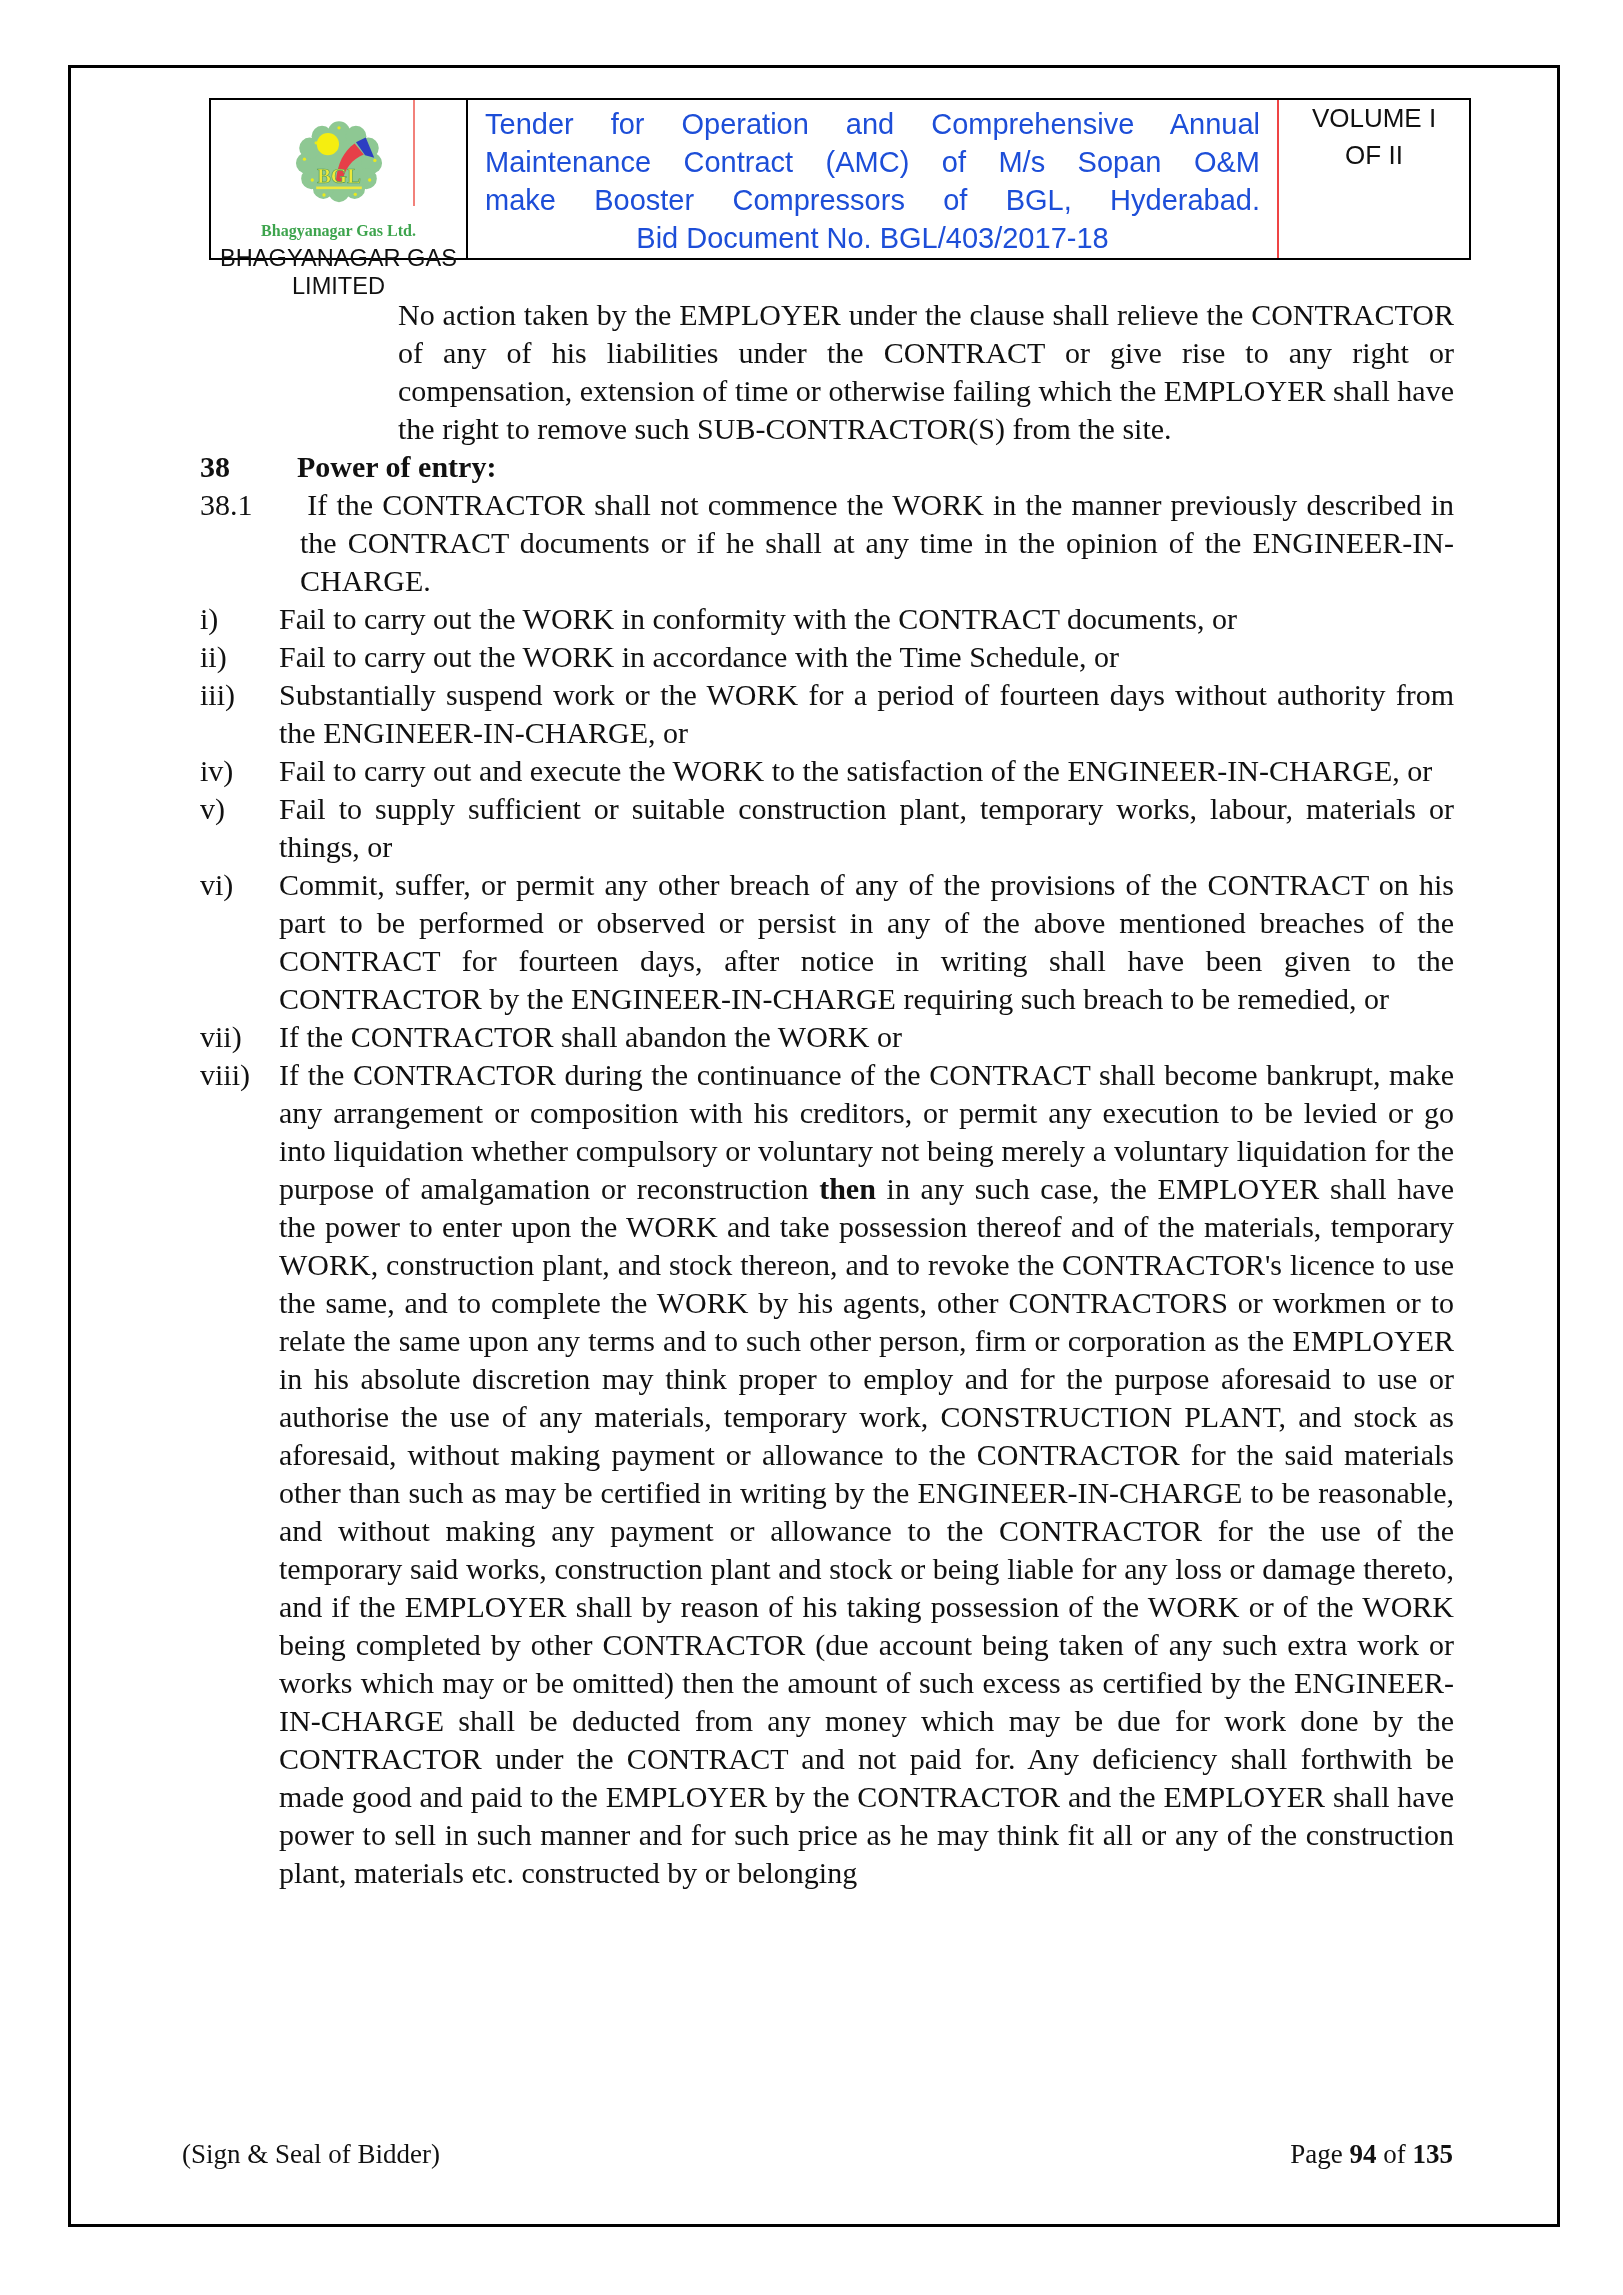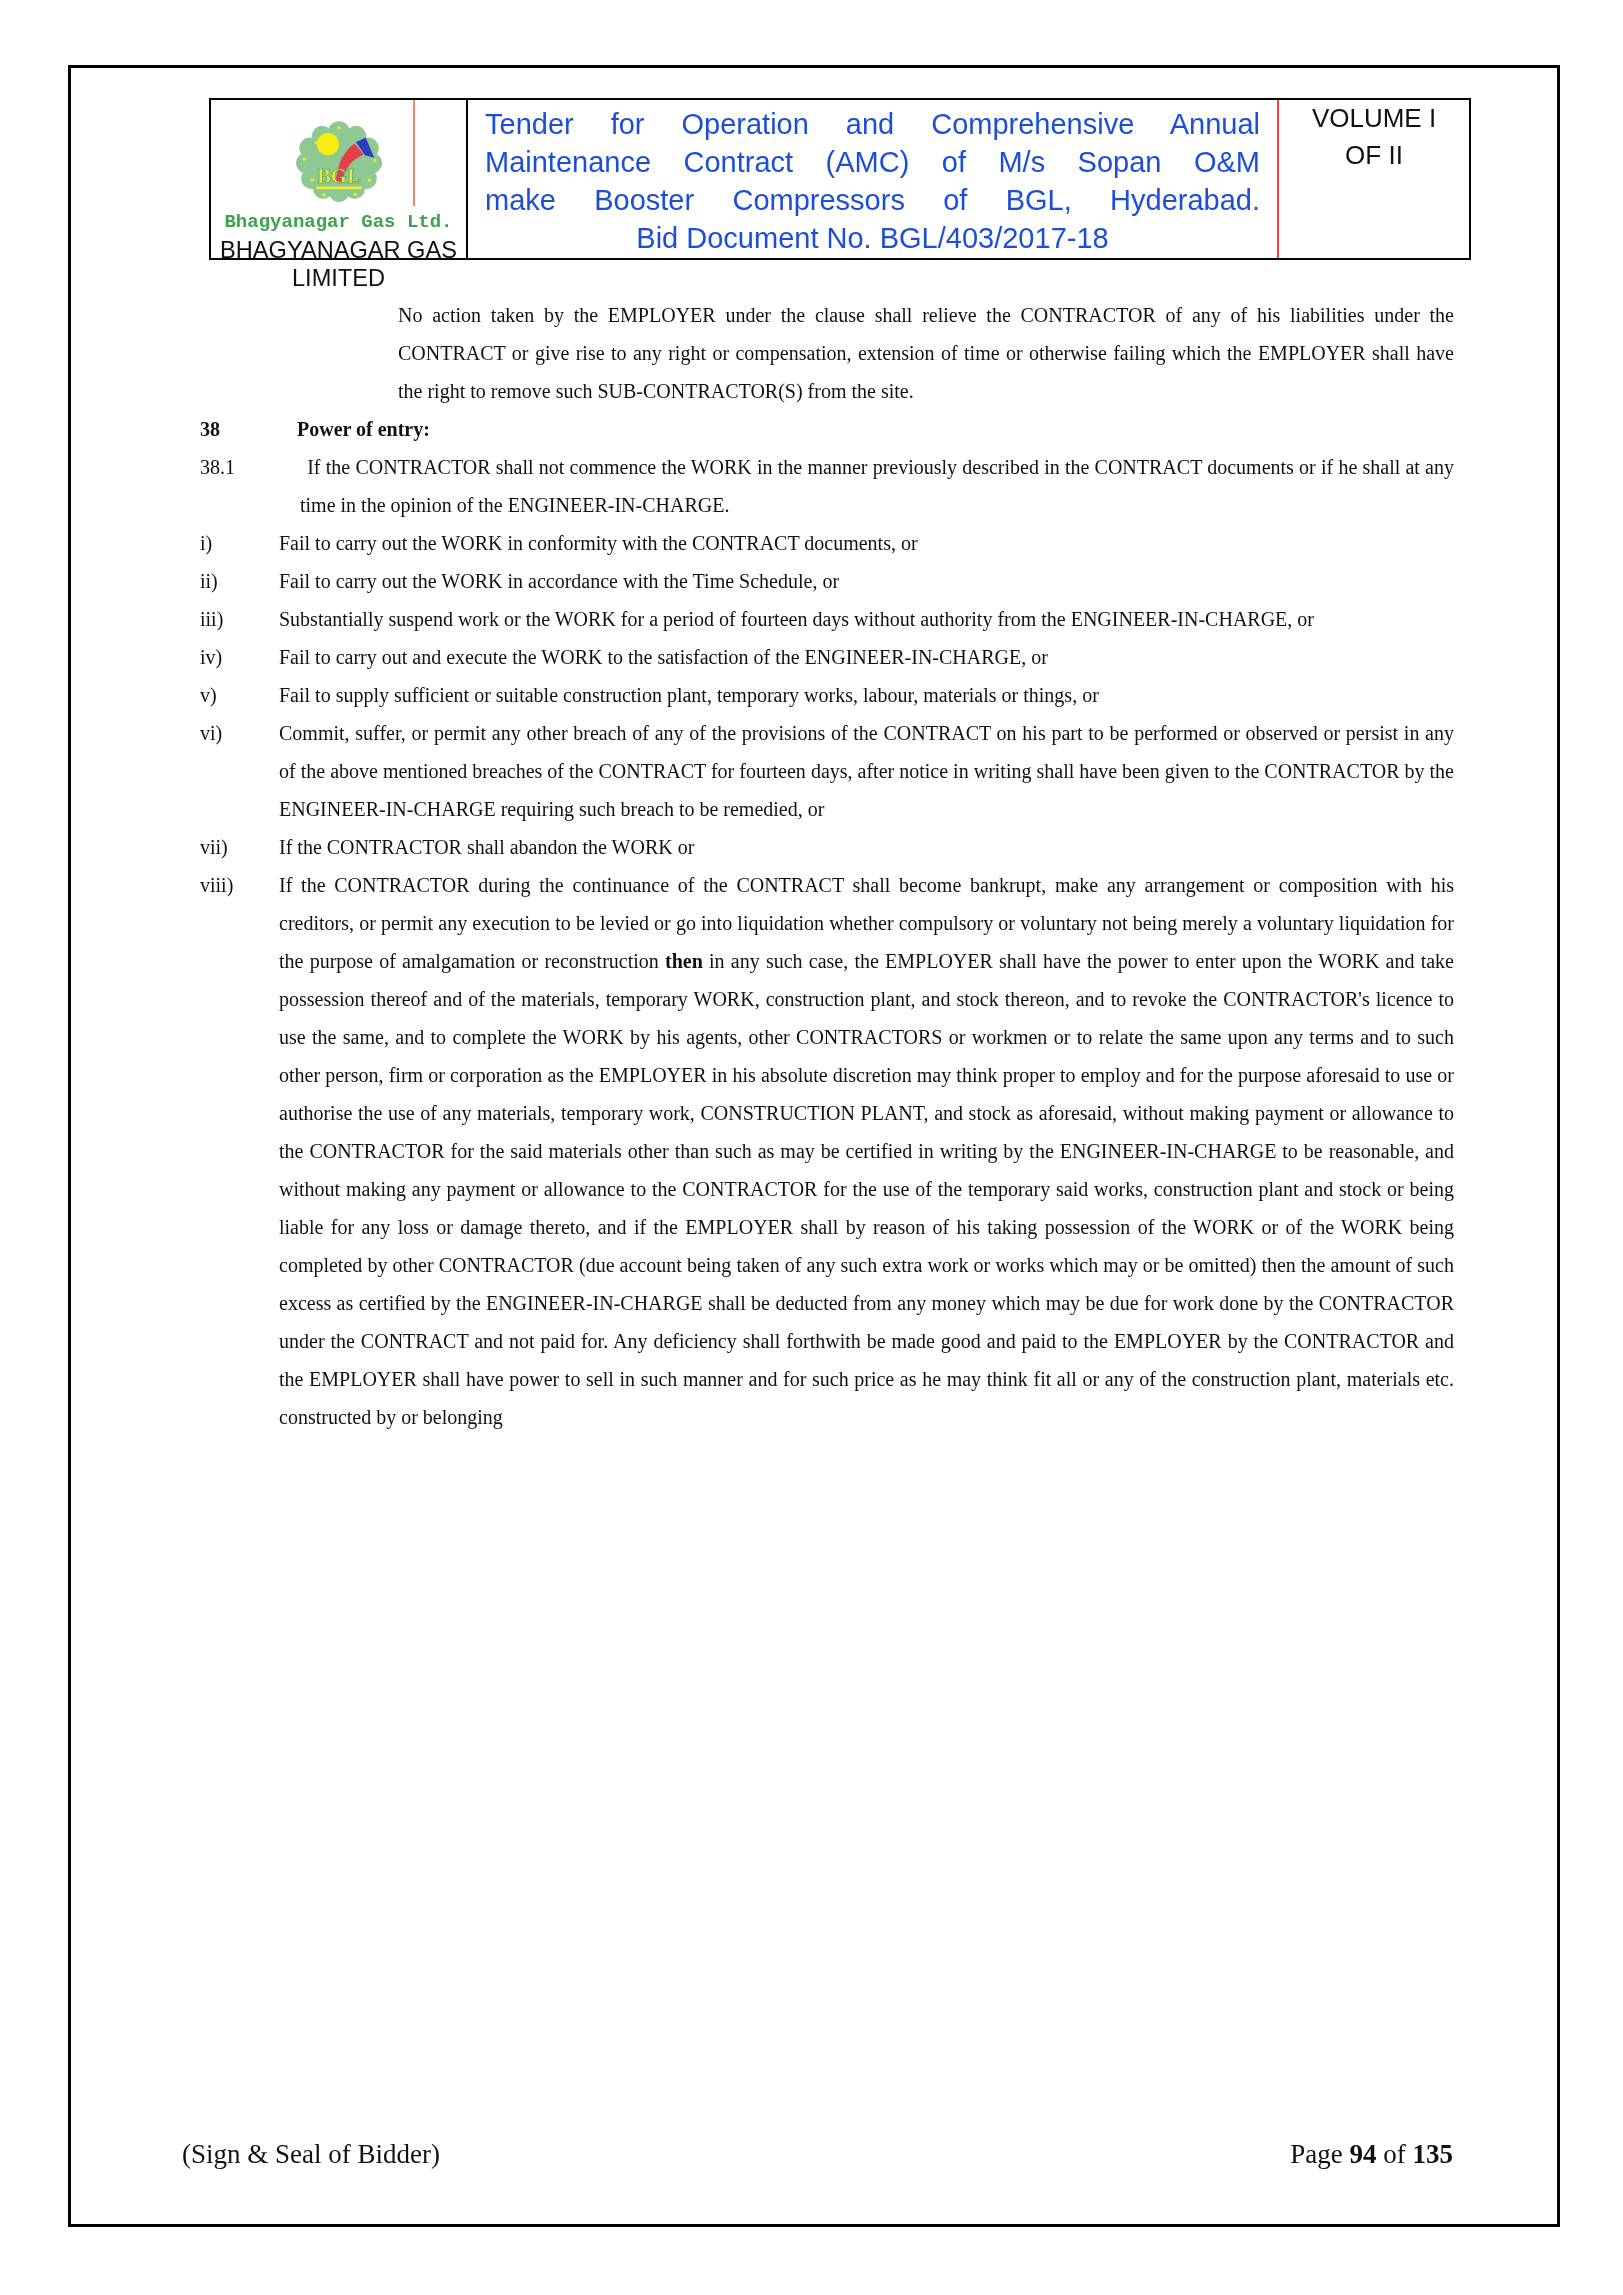--- a/index.html
+++ b/index.html
@@ -24,22 +24,22 @@
   .cell{box-sizing:border-box;}
   .logo-cell{
     width:257px;border-right:2px solid #000000;position:relative;
     text-align:center;padding-top:19px;
   }
   .red-rule{
     position:absolute;top:0;left:202px;width:2px;height:106px;
   }
   .logo-svg{display:block;margin:1.3px auto 0 auto;}
   .logo-sub{
-    font-family:Liberation Mono, monospace;font-weight:bold;
-    font-size:19px;line-height:17.7px;margin-top:4px;
+    font-family:Liberation Serif, serif;font-weight:bold;
+    font-size:16px;line-height:17.7px;margin-top:12px;
   }
   .org-name{
     font-family:"Liberation Sans", sans-serif;
     font-size:23.6px;line-height:28px;margin-top:3.9px;color:#111111;
   }
   .title-cell{
     flex:1;border-right:2px solid #ef4444;
     font-family:"Liberation Sans", sans-serif;
     font-size:29px;line-height:38px;
     padding:5.2px 17px 0 17px;color:#1d4ed8;
@@ -48,21 +48,21 @@
   .title-line-last{text-align:center;}
   .volume-cell{
     width:190px;display:flex;align-items:flex-start;justify-content:center;
     font-family:"Liberation Sans", sans-serif;
     font-size:26px;line-height:37px;text-align:center;color:#111111;
     padding-bottom:18.3px;
   }
   
   .body-copy{
     position:absolute;left:200px;top:296px;width:1254px;
-    font-size:20px;line-height:38px;text-align:justify;
+    font-size:30px;line-height:38px;text-align:justify;
   }
   .intro{margin-left:198px;}
   .sec-heading{position:relative;padding-left:97px;font-weight:bold;text-align:left;}
   .sec-heading .marker{position:absolute;left:0;top:0;font-weight:bold;}
   .clause{position:relative;padding-left:100px;text-indent:7.2px;}
   .clause .marker{position:absolute;left:0;top:0;text-indent:0;}
   .list-item{position:relative;padding-left:79px;}
   .list-item .marker{position:absolute;left:0;top:0;}
   
   .footer{

